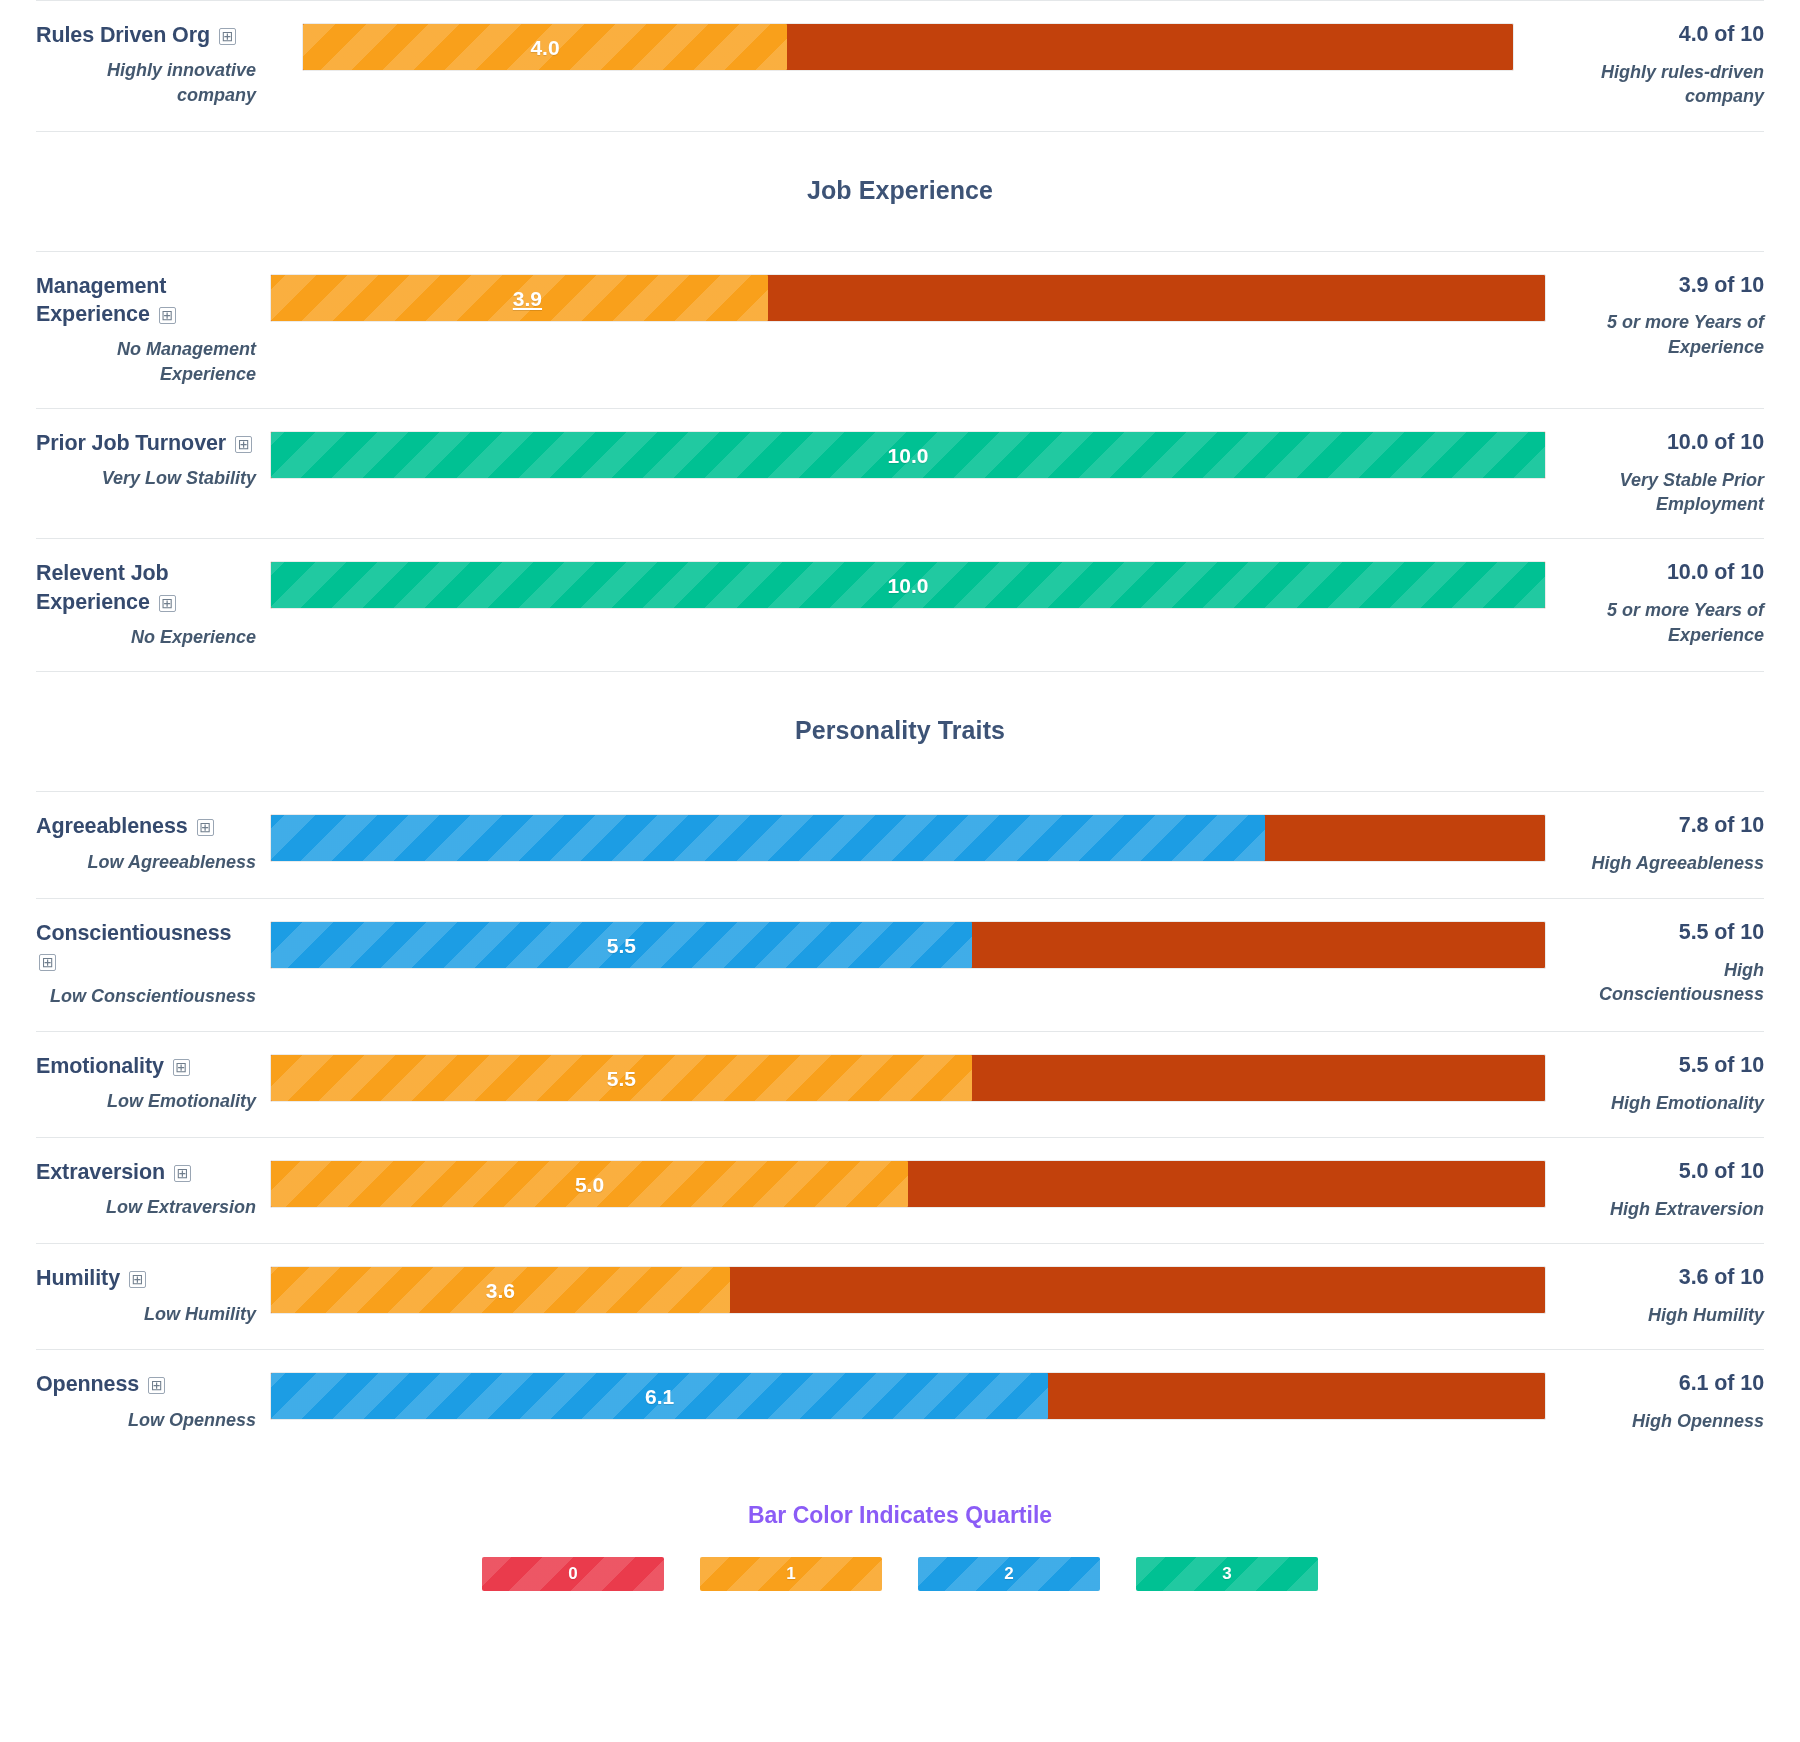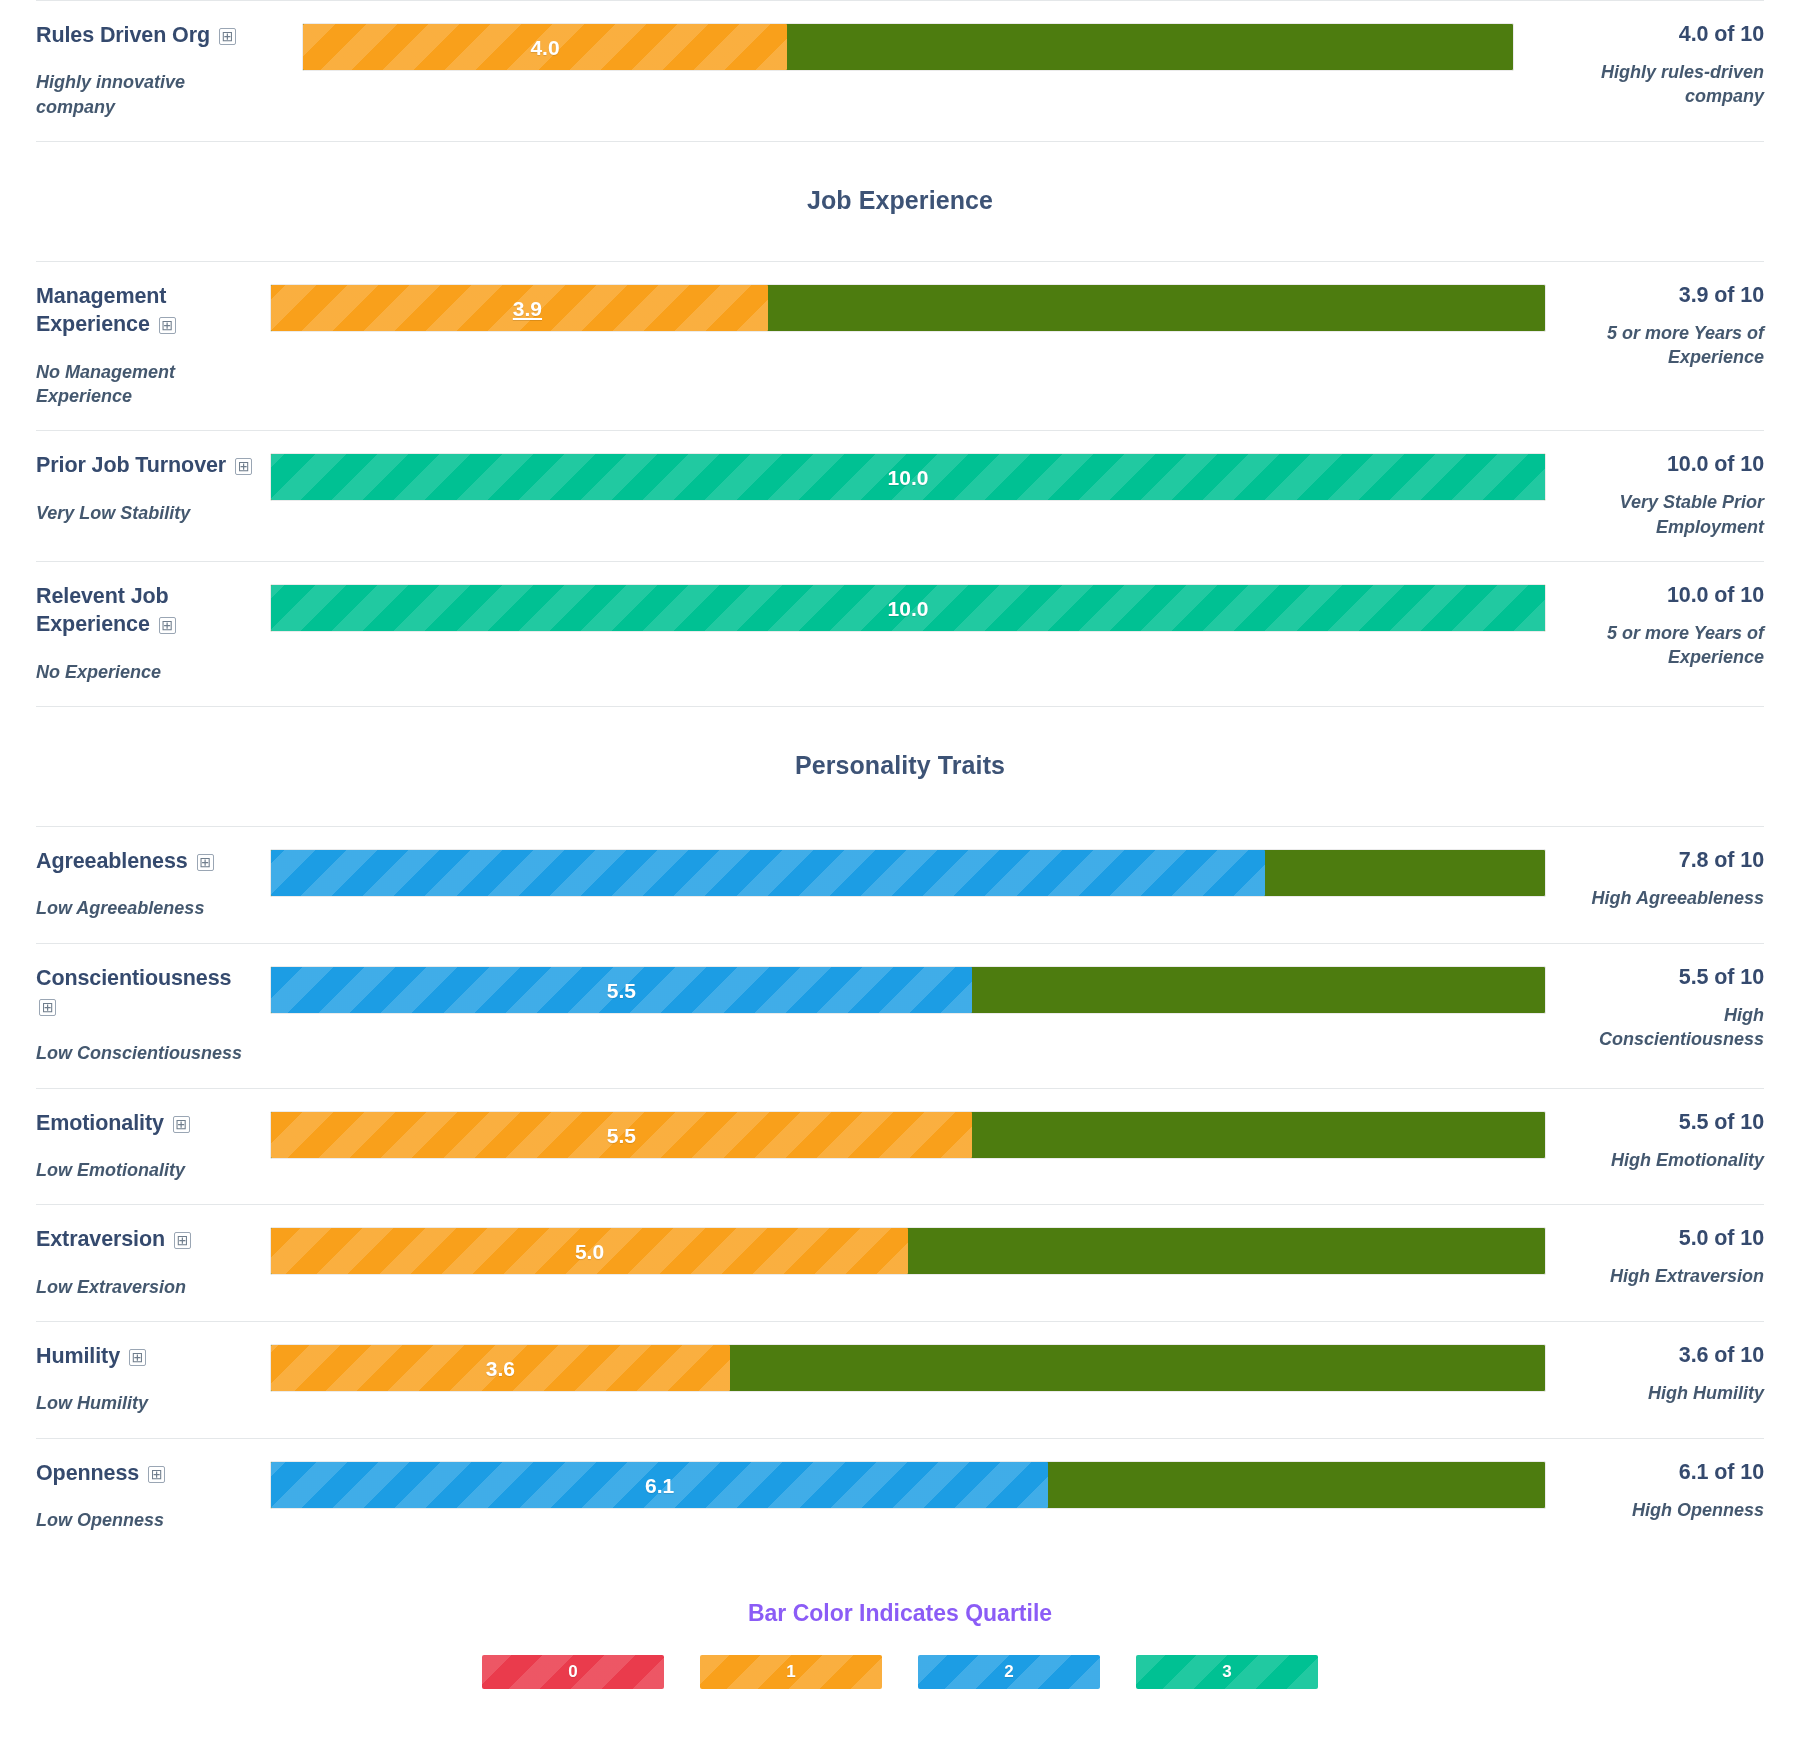--- a/index.html
+++ b/index.html
@@ -73,32 +73,33 @@
     margin-left: 3px;
     box-sizing: border-box;
     cursor: pointer;
   }
   .anchor-low {
     font-size: 18px;
     font-style: italic;
     font-weight: bold;
     color: #44586f;
     line-height: 1.35;
-    margin-top: 21px;
+    margin-top: 9px;
+    text-align: right;
   }
 
   .col-bar {
     flex: 1 1 auto;
     min-width: 0;
     padding-top: 2px;
   }
   .track {
     position: relative;
     height: 48px;
-    background: #4d7c0f;
+    background: #c2410c;
     border: 1px solid #ebebeb;
     border-radius: 2px;
     box-sizing: border-box;
     overflow: hidden;
   }
   .fill {
     position: absolute;
     left: 0; top: 0; bottom: 0;
     border-radius: 1px;
   }

